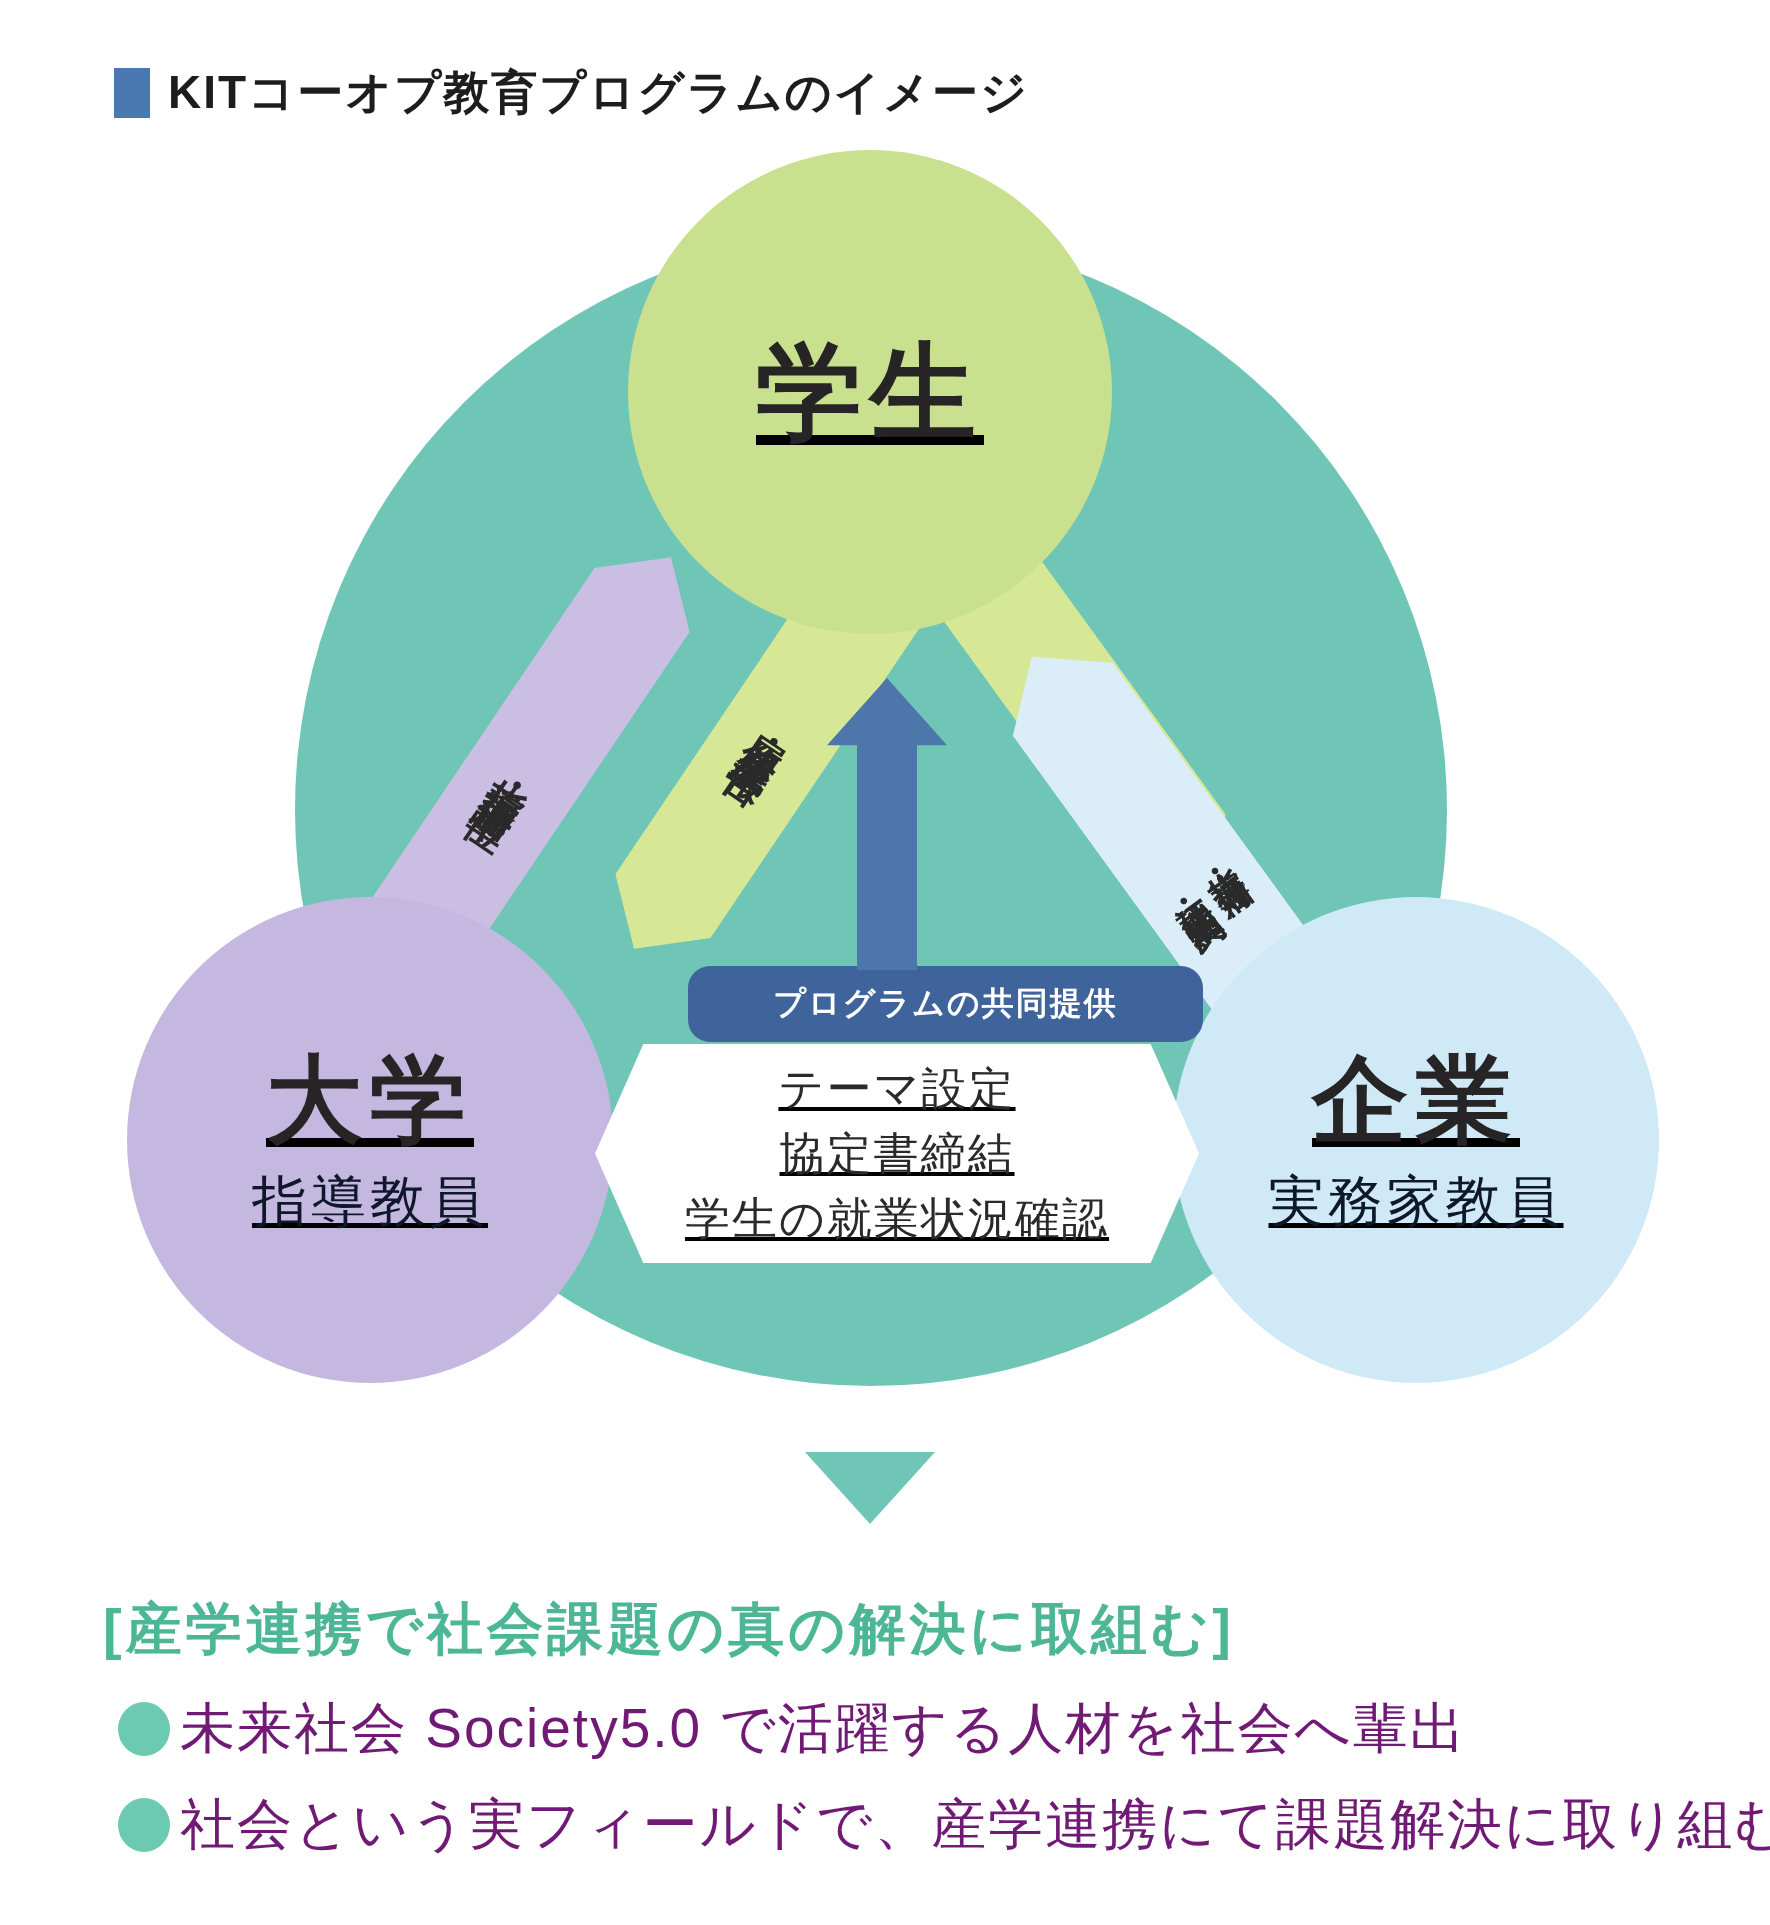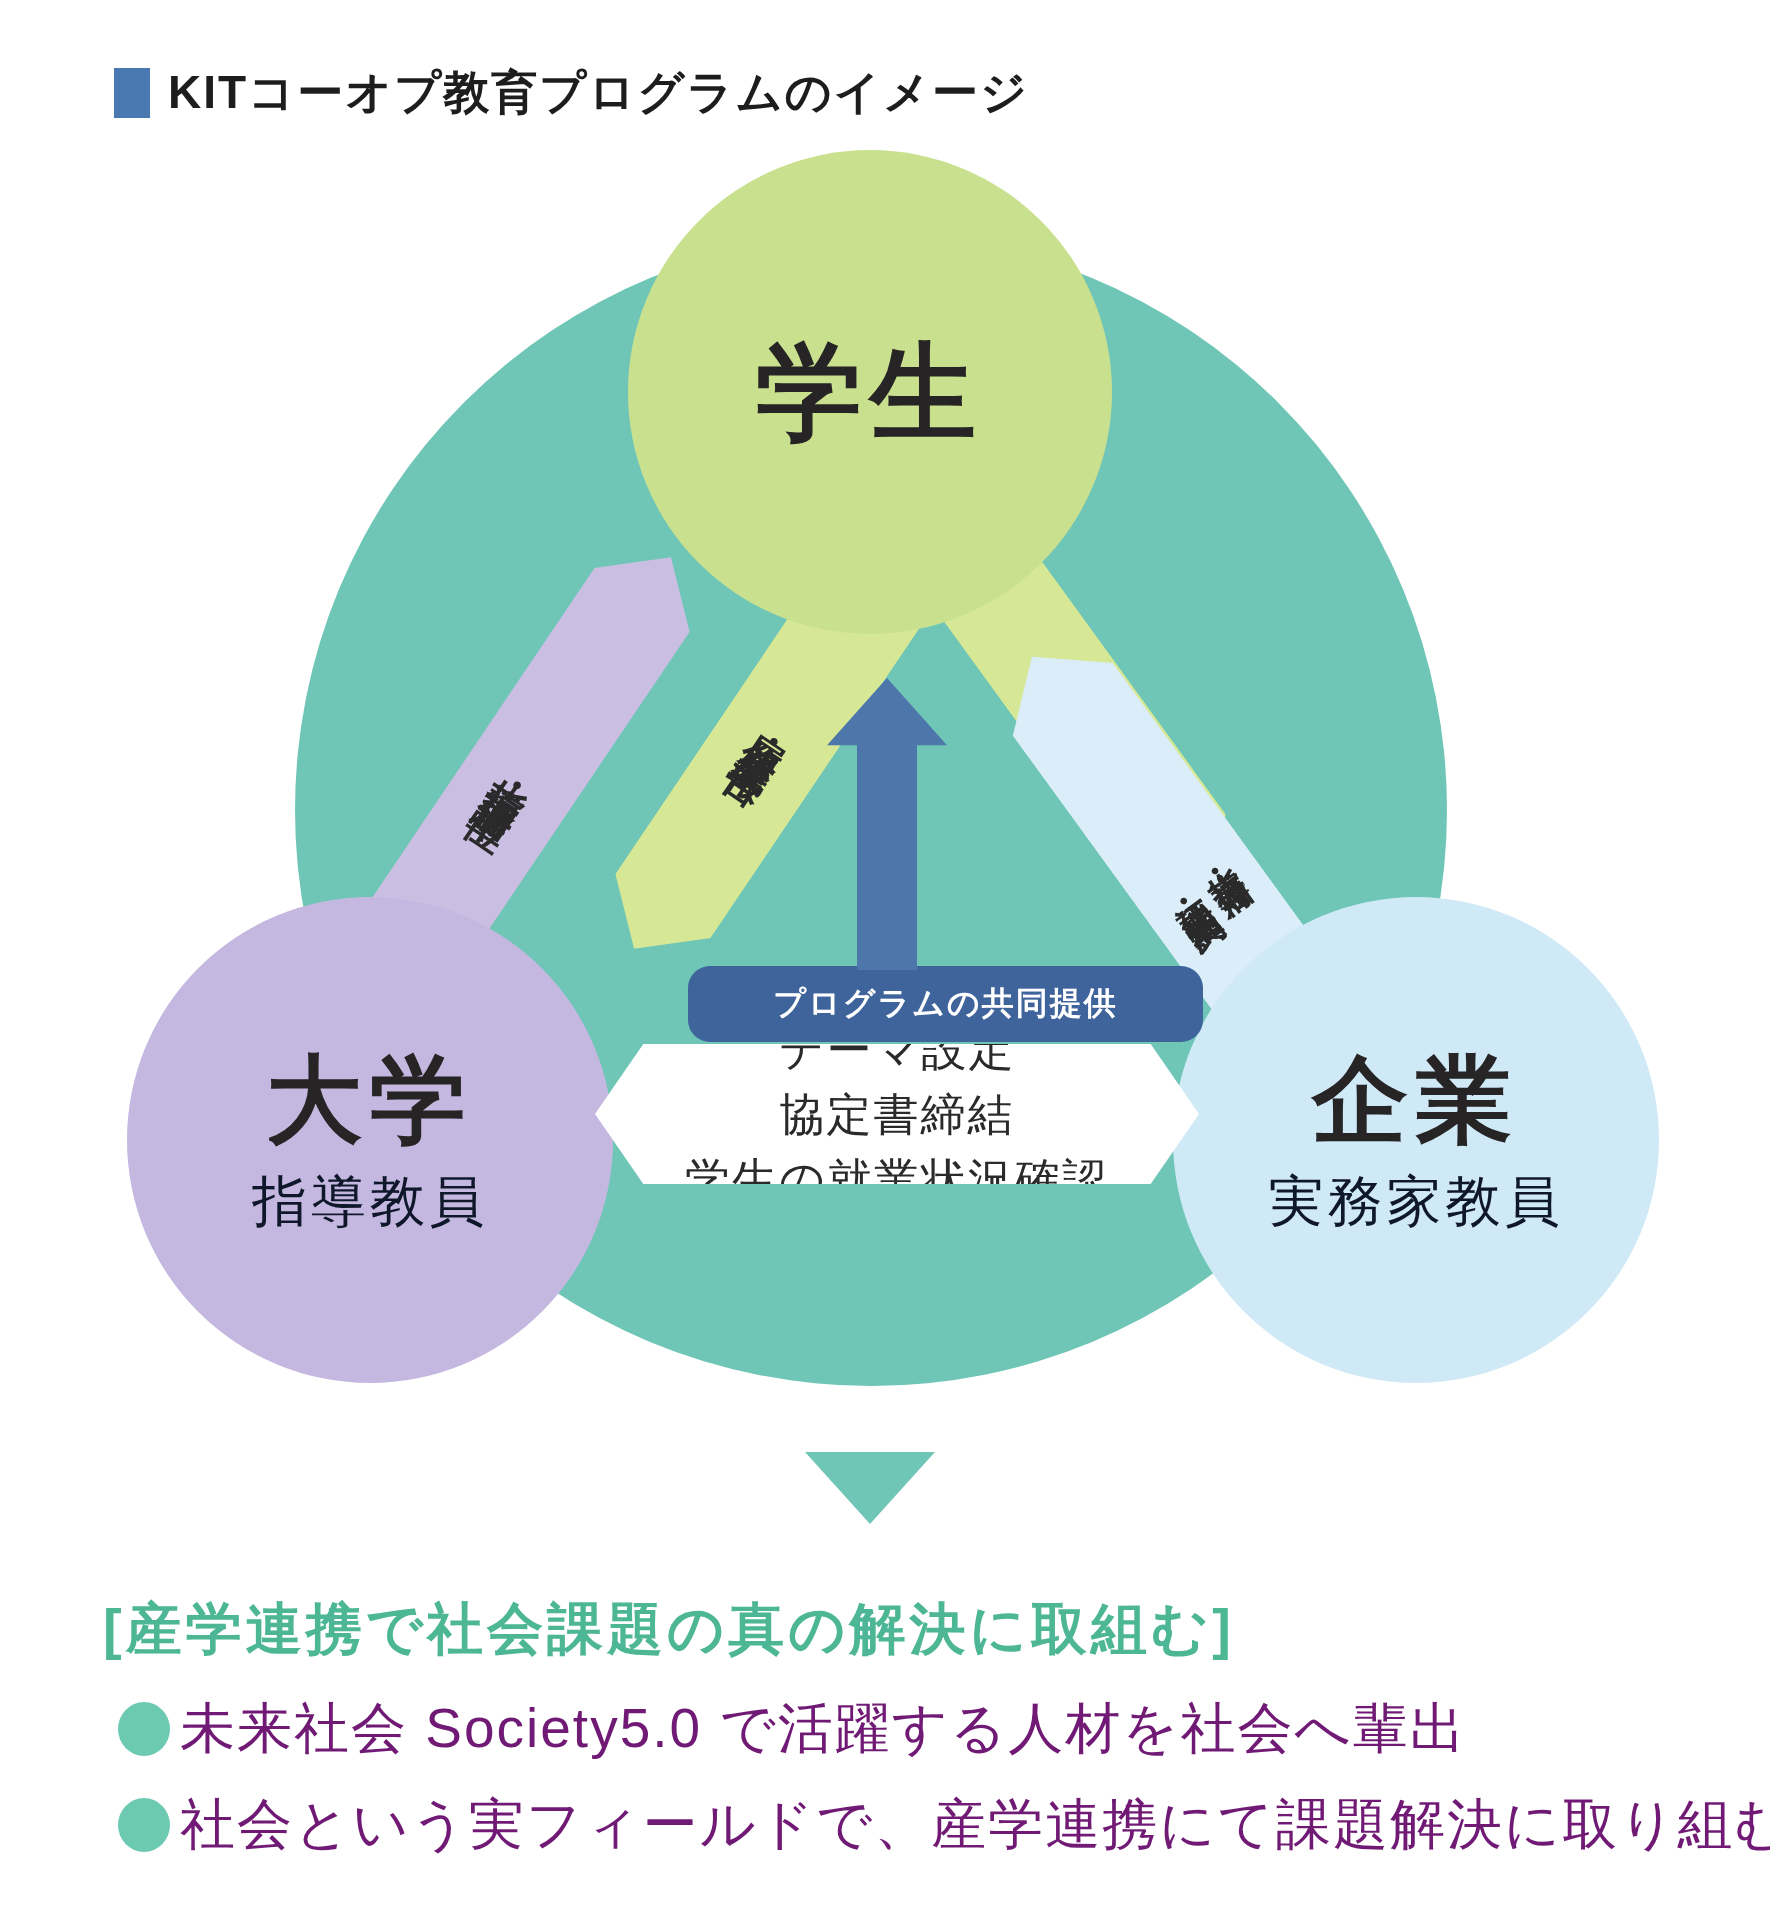--- a/index.html
+++ b/index.html
@@ -34,33 +34,33 @@
   .band.tip-up{clip-path:polygon(50% 0,100% 11%,100% 100%,0 100%,0 11%);padding-top:58px;}
   .band.tip-down{clip-path:polygon(0 0,100% 0,100% 89%,50% 100%,0 89%);padding-bottom:58px;}
   .band.purple-band{left:482px;top:517px;width:115px;height:470px;background:var(--band-purple);transform:rotate(34deg);}
   .band.green-band-left{left:708px;top:519px;width:115px;height:470px;background:var(--band-green);transform:rotate(34deg);}
   .band.green-band-right{left:1007px;top:440px;width:115px;height:500px;background:var(--band-green);transform:rotate(-36deg);}
   .band.pale-band{left:1111px;top:611px;width:124px;height:480px;background:var(--band-blue);transform:rotate(-36deg);}
   .band.pale-band .vtext{font-size:35px;letter-spacing:3px;}
   .band.pale-band .vtext span{display:block;}
   .band.pale-band .vtext span + span{margin-right:6px;margin-top:6px;}
 
-  .circle{position:absolute;border-radius:50%;display:flex;flex-direction:column;align-items:center;justify-content:center;text-align:center;}
+  .circle{position:absolute;border-radius:50%;display:flex;flex-direction:column;align-items:center;justify-content:center;text-align:center;text-decoration:underline;}
   .circle .big{font-weight:700;color:var(--ink);letter-spacing:8px;line-height:1;}
   .circle .sub{font-weight:500;color:#0f172a;letter-spacing:4px;margin-top:26px;line-height:1;}
   .circle.student{left:628px;top:150px;width:484px;height:484px;background:var(--green);}
   .circle.student .big{font-size:106px;}
   .circle.university{left:127px;top:897px;width:486px;height:486px;background:var(--purple);}
   .circle.company{left:1173px;top:897px;width:486px;height:486px;background:var(--blue);}
   .circle.university .big,.circle.company .big{font-size:96px;}
   .circle .sub{font-size:55px;}
 
-  .hexagon{position:absolute;left:595px;top:1044px;width:604px;height:140px;background:#ffffff;
+  .hexagon{position:absolute;left:595px;top:1044px;width:604px;height:219px;background:#ffffff;
     clip-path:polygon(0 50%,8% 0,92% 0,100% 50%,92% 100%,8% 100%);
-    display:flex;flex-direction:column;align-items:center;justify-content:center;}
+    display:flex;flex-direction:column;align-items:center;justify-content:center;text-decoration:underline;}
   .hexagon .hx-line{font-size:45px;line-height:65px;font-weight:500;color:#2b2a2a;letter-spacing:2px;white-space:nowrap;}
 
   .banner{position:absolute;left:640px;top:966px;width:515px;height:76px;background:var(--banner-blue);border-radius:22px;
     display:flex;align-items:center;justify-content:center;font-size:32px;font-weight:700;color:#ffffff;letter-spacing:2px;white-space:nowrap;margin-left:48px;}
 
   .center-arrow{position:absolute;left:827px;top:678px;width:120px;height:292px;background:var(--dark-blue);
     clip-path:polygon(50% 0,100% 23%,75% 23%,75% 100%,25% 100%,25% 23%,0 23%);}
 
   .down-triangle{position:absolute;left:805px;top:1452px;width:130px;height:72px;background:var(--teal);
     clip-path:polygon(0 0,100% 0,50% 100%);}

